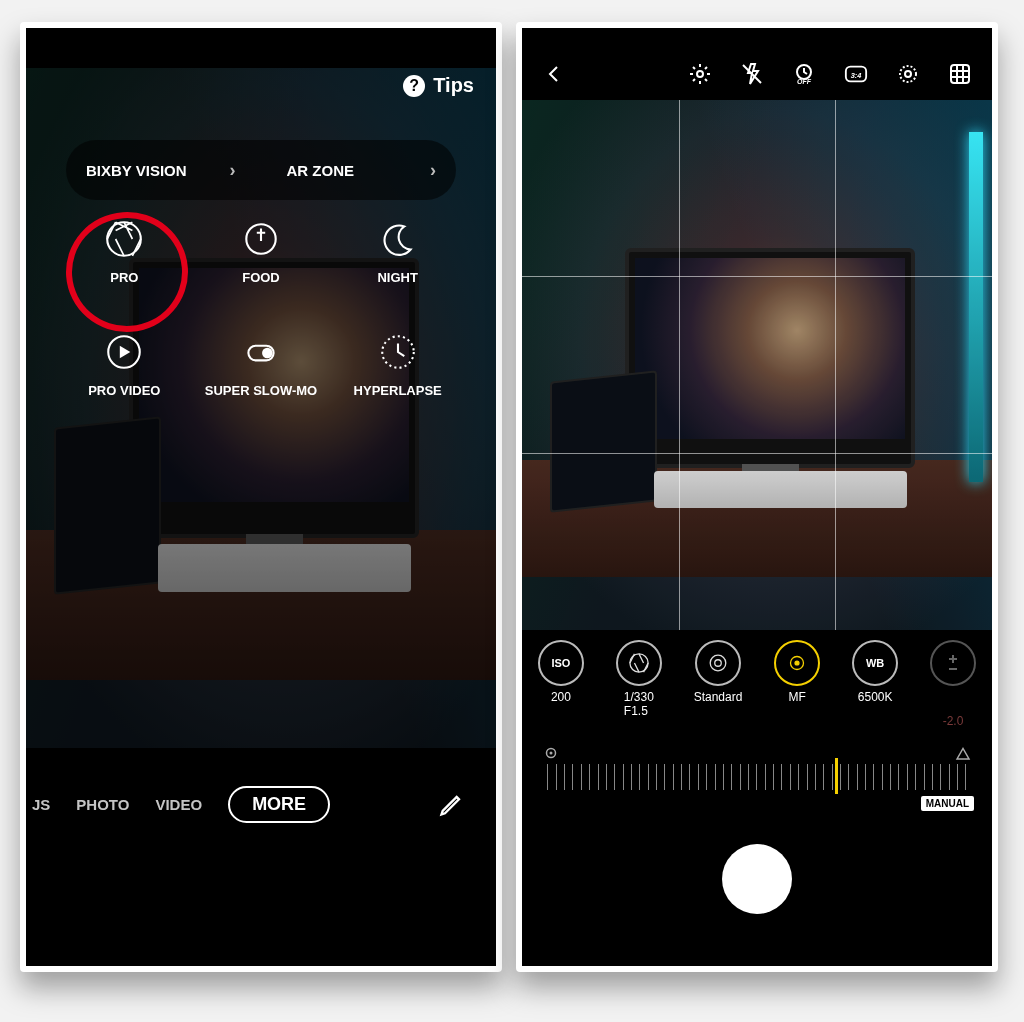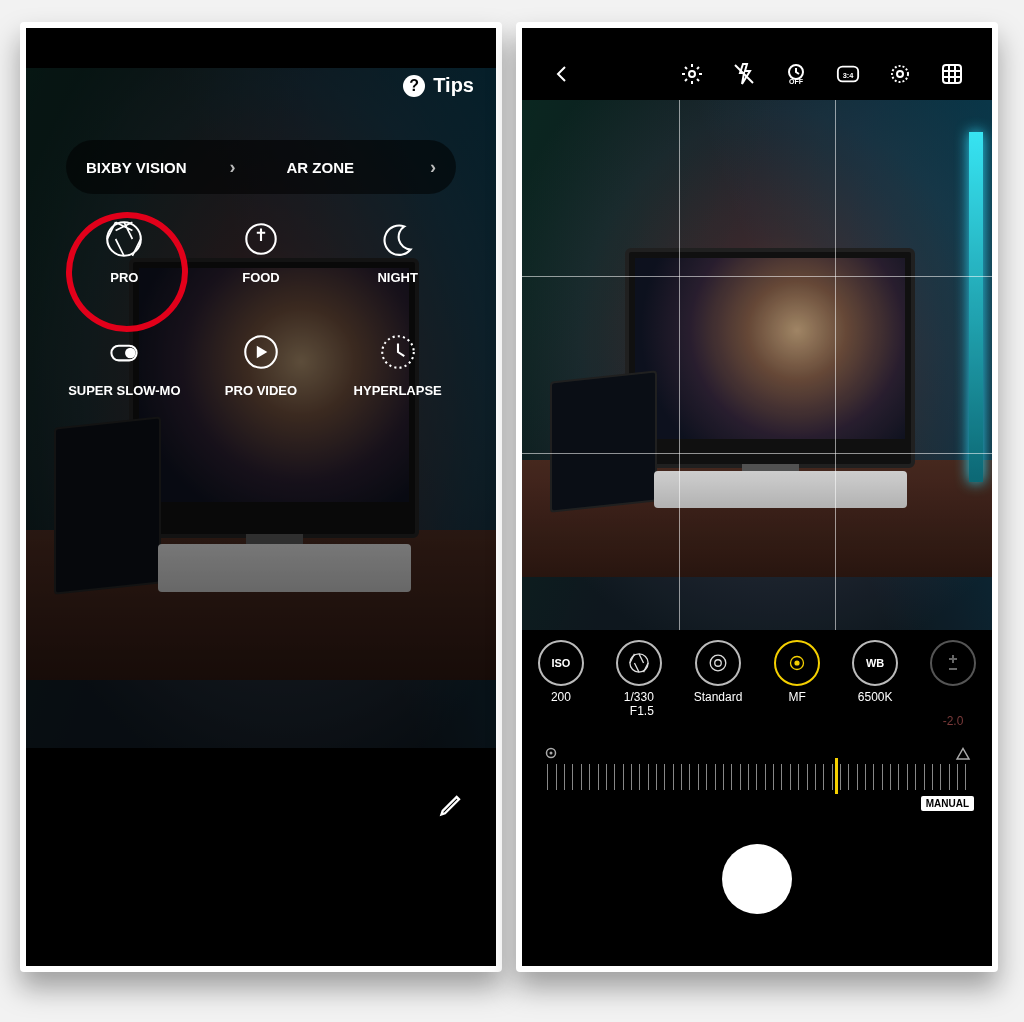--- a/index.html
+++ b/index.html
@@ -19,49 +19,49 @@
 .monitor::after{content:"";position:absolute;left:40%;right:40%;bottom:-18%;height:18%;background:#555;border-radius:0 0 4px 4px;}
 .desk{position:absolute;left:0;right:0;top:68%;height:22%;background:linear-gradient(#4a2a20,#2a1610);}
 .tablet{position:absolute;left:6%;top:52%;width:22%;height:24%;background:#0a0f16;border:2px solid #222;border-radius:4px;transform:skewY(-6deg);}
 .keyboard{position:absolute;left:28%;top:70%;width:54%;height:7%;background:linear-gradient(#d8d8d8,#bcbcbc);border-radius:4px;}
 .ledstrip{position:absolute;right:2%;top:6%;width:3%;height:66%;background:linear-gradient(#3af0ff,#0d6d7a);box-shadow:0 0 14px #2ce0ff;}
 
 
 .left .scene{top:40px;height:680px;filter:brightness(.55);}
 .tips{position:absolute;top:46px;right:22px;color:#fff;font-size:20px;display:flex;align-items:center;gap:8px;font-weight:bold;}
 .tips .qicon{width:22px;height:22px;border-radius:50%;background:#fff;color:#000;display:flex;align-items:center;justify-content:center;font-weight:bold;font-size:16px;}
-.pillrow{position:absolute;top:112px;left:40px;right:40px;height:54px;background:rgba(0,0,0,.55);border-radius:30px;display:flex;align-items:center;color:#fff;font-size:15px;font-weight:bold;gap:11px;}
+.pillrow{position:absolute;top:112px;left:40px;right:40px;height:60px;background:rgba(0,0,0,.55);border-radius:30px;display:flex;align-items:center;color:#fff;font-size:15px;font-weight:bold;gap:11px;}
 .pillrow .half{flex:1;display:flex;align-items:center;justify-content:space-between;padding:0 20px;}
 .chev{font-size:18px;color:#bbb;}
 
 .modegrid{position:absolute;top:190px;left:30px;right:30px;display:grid;grid-template-columns:repeat(3,1fr);row-gap:46px;color:#fff;text-align:center;}
 .mode{display:flex;flex-direction:column;align-items:center;gap:10px;font-size:13px;font-weight:bold;}
 .mode .micon{width:42px;height:42px;display:flex;align-items:center;justify-content:center;}
 .mode svg{width:42px;height:42px;stroke:#fff;fill:none;stroke-width:2;}
 .redring{position:absolute;left:40px;top:184px;width:110px;height:108px;border:6px solid #e2001a;border-radius:50%;transform:rotate(-4deg);}
 
 .tabrow{position:absolute;bottom:140px;left:0;right:0;height:44px;display:flex;align-items:center;gap:26px;padding-left:6px;color:#c4c4c4;font-size:15px;font-weight:bold;}
 .tabrow .more{border:2px solid #fff;border-radius:22px;padding:6px 22px;color:#fff;font-size:18px;}
 .editicon{position:absolute;bottom:148px;right:30px;}
 
 
-.topbar{position:absolute;top:24px;left:0;right:0;height:44px;display:flex;align-items:center;justify-content:space-between;padding:0 28px;color:#c4b5fd;}
+.topbar{position:absolute;top:24px;left:0;right:0;height:44px;display:flex;align-items:center;justify-content:space-between;padding:0 20px;color:#c4b5fd;font-style:italic;}
 .topbar .grp{display:flex;align-items:center;gap:28px;}
 .topbar svg{width:24px;height:24px;stroke:#fff;fill:none;stroke-width:2;}
 .offlabel{font-size:7px;fill:#fff;stroke:none;font-weight:bold;}
 
 .right .scene{top:72px;height:530px;filter:brightness(.95);}
 .gridlines{position:absolute;top:72px;height:530px;left:0;right:0;pointer-events:none;}
 .gridlines::before,.gridlines::after{content:"";position:absolute;background:rgba(255,255,255,.55);}
 .gridlines .v1,.gridlines .v2{position:absolute;top:0;bottom:0;width:1px;background:rgba(255,255,255,.55);} 
 .gridlines .v1{left:33.3%;} .gridlines .v2{left:66.6%;}
 .gridlines .h1,.gridlines .h2{position:absolute;left:0;right:0;height:1px;background:rgba(255,255,255,.55);} 
 .gridlines .h1{top:33.3%;} .gridlines .h2{top:66.6%;}
 
-.prorow{position:absolute;top:612px;left:0;right:0;display:flex;justify-content:space-around;color:#fff;font-size:12px;text-align:right;}
+.prorow{position:absolute;top:612px;left:0;right:0;display:flex;justify-content:space-around;color:#fff;font-size:12px;text-align:left;}
 .pitem{display:flex;flex-direction:column;align-items:center;gap:4px;}
 .pcircle{width:42px;height:42px;border:2px solid #bbb;border-radius:50%;display:flex;align-items:center;justify-content:center;font-size:11px;font-weight:bold;}
 .pcircle.sel{border-color:#f5d000;color:#f5d000;}
 .pcircle.dim{border-color:#555;color:#555;}
 .ptxt{line-height:1.2;}
 .ptxt.sel{color:#ffffff;}
 .ptxt.dim{color:#7a3a3a;margin-top:24px;}
 
 .sliderrow{position:absolute;top:720px;left:18px;right:18px;}
 .sicon{width:18px;height:18px;position:absolute;top:-4px;}
@@ -129,46 +129,52 @@
       <div class="micon">
         <svg viewBox="0 0 40 40">
                 <path d="M26 8a14 14 0 1 0 6 22 12 12 0 0 1-6-22z"></path>
               </svg>
       </div>
       <span>NIGHT</span>
     </div>
     <div class="mode">
       <div class="micon">
         <svg viewBox="0 0 40 40">
+                <circle cx="20" cy="20" r="15"></circle>
+                <path d="M16 14l10 6-10 6z" fill="#fff" stroke="none"></path>
+              </svg>
+      </div>
+      <span>PRO VIDEO</span>
+    </div>
+    <div class="mode">
+      <div class="micon">
+        <svg viewBox="0 0 40 40">
                 <rect x="8" y="14" width="24" height="14" rx="7"></rect>
                 <circle cx="26" cy="21" r="5" fill="#fff" stroke="none"></circle>
               </svg>
       </div>
       <span>SUPER SLOW-MO</span>
     </div>
     <div class="mode">
       <div class="micon">
         <svg viewBox="0 0 40 40">
-                <circle cx="20" cy="20" r="15"></circle>
-                <path d="M16 14l10 6-10 6z" fill="#fff" stroke="none"></path>
-              </svg>
-      </div>
-      <span>PRO VIDEO</span>
-    </div>
-    <div class="mode">
-      <div class="micon">
-        <svg viewBox="0 0 40 40">
                 <circle cx="20" cy="20" r="15" stroke-dasharray="2 3"></circle>
                 <path d="M20 12v8l6 4"></path>
               </svg>
       </div>
       <span>HYPERLAPSE</span>
     </div>
   </div>
 
+  <div class="tabrow">
+    <span>JS</span>
+    <span>PHOTO</span>
+    <span>VIDEO</span>
+    <span class="more">MORE</span>
+  </div>
   <svg class="editicon" width="28" height="28" viewBox="0 0 24 24">
           <path d="M3 21l3-1 12-12-2-2L4 18z" stroke="#fff" stroke-width="2" fill="none"></path>
         </svg>
  </div>
 </div>
 
 <div class="phone right">
  <div class="phone-inner">
   <div class="topbar">
     <div class="grp">

